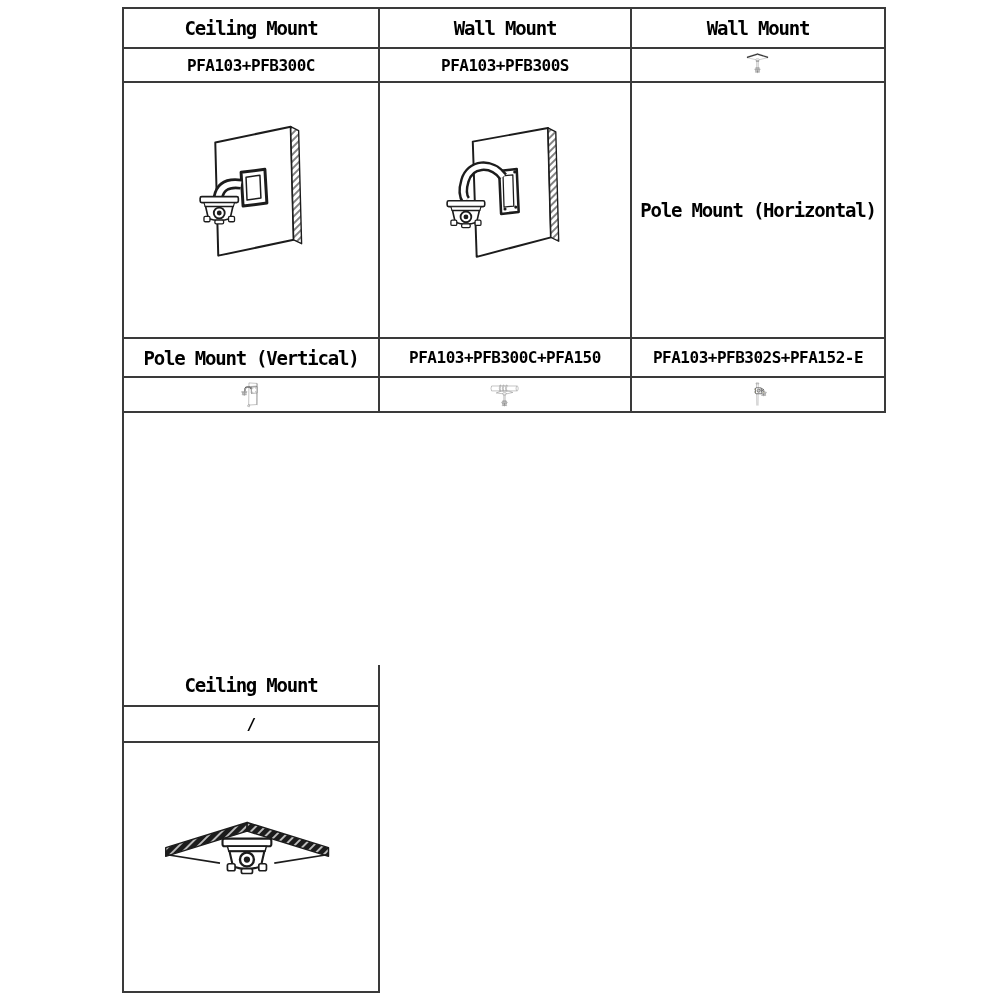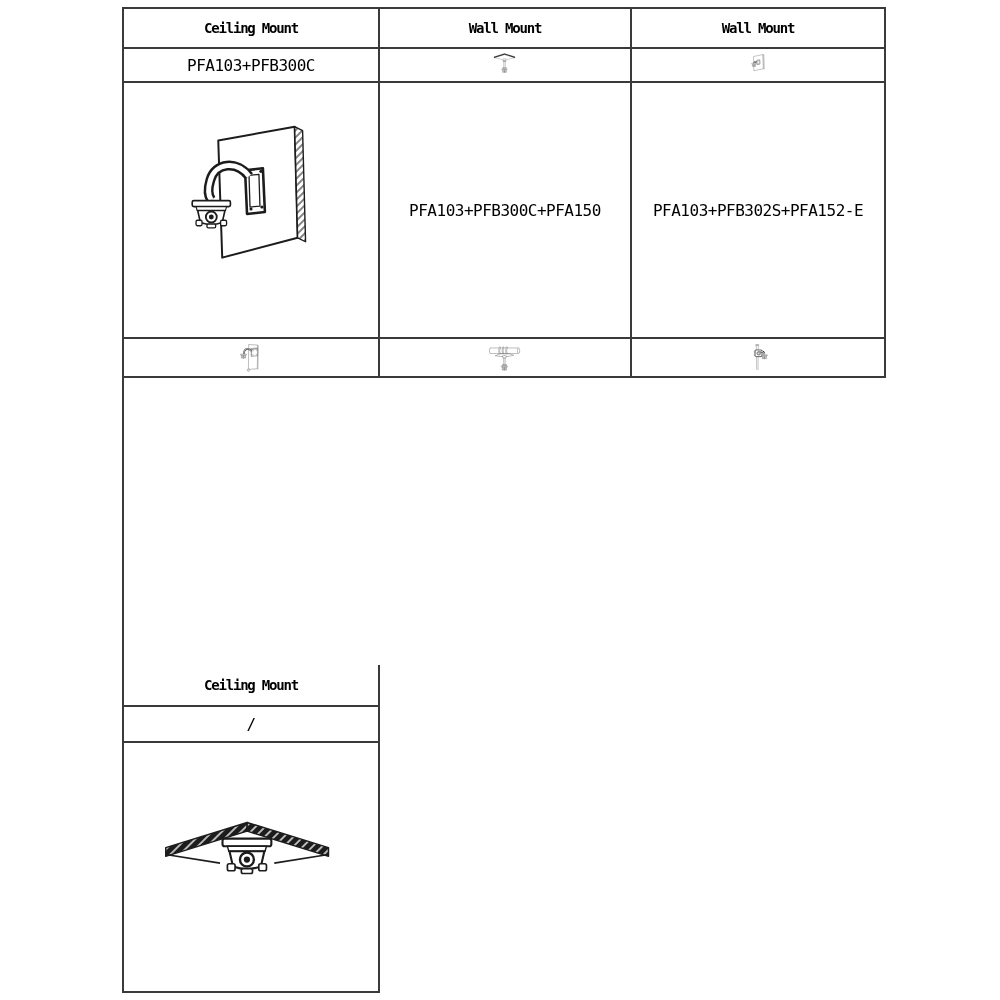--- a/index.html
+++ b/index.html
@@ -17,22 +17,22 @@
   #grid-main{left:122px;top:7px;grid-template-columns:256px 252px 254px;
     grid-template-rows:40px 34px 256px 39px 35px 252px;}
   #grid-bottom{left:122px;top:665px;grid-template-columns:256px;
     grid-template-rows:42px 36px 250px;border-top:0;}
   .cell{
     box-sizing:border-box;
     border-right:2px solid #3a3a3a;border-bottom:2px solid #3a3a3a;
     display:flex;align-items:center;justify-content:center;
     overflow:hidden;background:#fff;
   }
-  .c-title{font-size:14px;font-weight:bold;letter-spacing:-1.2px;white-space:nowrap;}
-  .c-part{font-size:16px;font-weight:normal;letter-spacing:-0.5px;white-space:nowrap;}
+  .c-title{font-size:19px;font-weight:bold;letter-spacing:-1.2px;white-space:nowrap;}
+  .c-part{font-size:16px;font-weight:bold;letter-spacing:-0.5px;white-space:nowrap;}
   .c-draw svg{display:block;width:100%;height:100%;}
   .hidden-defs{position:absolute;width:0;height:0;overflow:hidden;}
 </style>
 </head>
 <body>
 
 <svg class="hidden-defs" aria-hidden="true">
   <defs>
     <pattern id="hatchDark" width="7" height="7" patternUnits="userSpaceOnUse" patternTransform="rotate(45)">
       <rect width="7" height="7" fill="#1c1c1c"></rect>
@@ -55,20 +55,21 @@
   </defs>
 </svg>
 
 <div class="grid" id="grid-main">
 
   <div class="cell c-title">Ceiling Mount</div>
   <div class="cell c-title">Wall Mount</div>
   <div class="cell c-title">Wall Mount</div>
 
   <div class="cell c-part">PFA103+PFB300C</div>
+  <div class="cell c-part">PFA103+PFB300S</div>
 
   <div class="cell c-draw">
     <svg viewBox="0 0 256 256" preserveAspectRatio="xMidYMid meet">
       <g stroke="#1c1c1c" fill="none" stroke-linejoin="round">
         <polygon points="40,62 124,36 124,45 40,71" fill="url(#hatchDark)" stroke-width="1.5"></polygon>
         <polygon points="124,36 208,62 208,71 124,45" fill="url(#hatchDark)" stroke-width="1.5"></polygon>
         <line x1="40" y1="69" x2="112" y2="86" stroke-width="1.6"></line>
         <line x1="208" y1="69" x2="136" y2="86" stroke-width="1.6"></line>
         <path d="M110,84 C110,77 138,77 138,84 L132,95 L116,95 Z" fill="#ffffff" stroke-width="2.2"></path>
         <rect x="113" y="95" width="22" height="4" fill="#ffffff" stroke-width="1.8"></rect>
@@ -105,20 +106,22 @@
         <circle cx="138" cy="89" r="1.6" fill="#1c1c1c" stroke="none"></circle>
         <circle cx="128" cy="127" r="1.6" fill="#1c1c1c" stroke="none"></circle>
         <circle cx="139" cy="125" r="1.6" fill="#1c1c1c" stroke="none"></circle>
         <path d="M126,94 C114,78 92,80 87,98 C84,108 85,114 88,118" stroke-width="10"></path>
         <path d="M126,94 C114,78 92,80 87,98 C84,108 85,114 88,118" stroke="#ffffff" stroke-width="5"></path>
       </g>
       <use href="#cam" transform="translate(66,118) scale(0.55)"></use>
     </svg>
   </div>
 
+  <div class="cell c-title">Pole Mount (Horizontal)</div>
+  <div class="cell c-title">Pole Mount (Vertical)</div>
 
   <div class="cell c-part">PFA103+PFB300C+PFA150</div>
   <div class="cell c-part">PFA103+PFB302S+PFA152-E</div>
 
   <div class="cell c-draw">
     <svg viewBox="0 0 256 256" preserveAspectRatio="xMidYMid meet">
       <g stroke="#1c1c1c" fill="none" stroke-linejoin="round">
         <polygon points="112,38 174,42 172,206 110,210" fill="#ffffff" stroke-width="2"></polygon>
         <polygon points="174,42 179,46 177,209 172,206" fill="#ffffff" stroke-width="1.4"></polygon>
         <polygon points="104,210 118,209 115,224 101,219" fill="#ffffff" stroke-width="2"></polygon>

